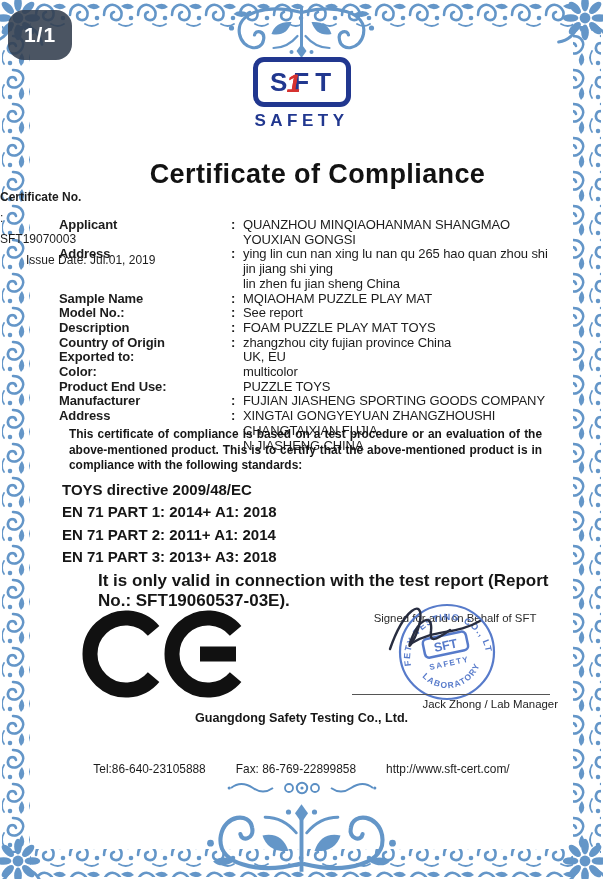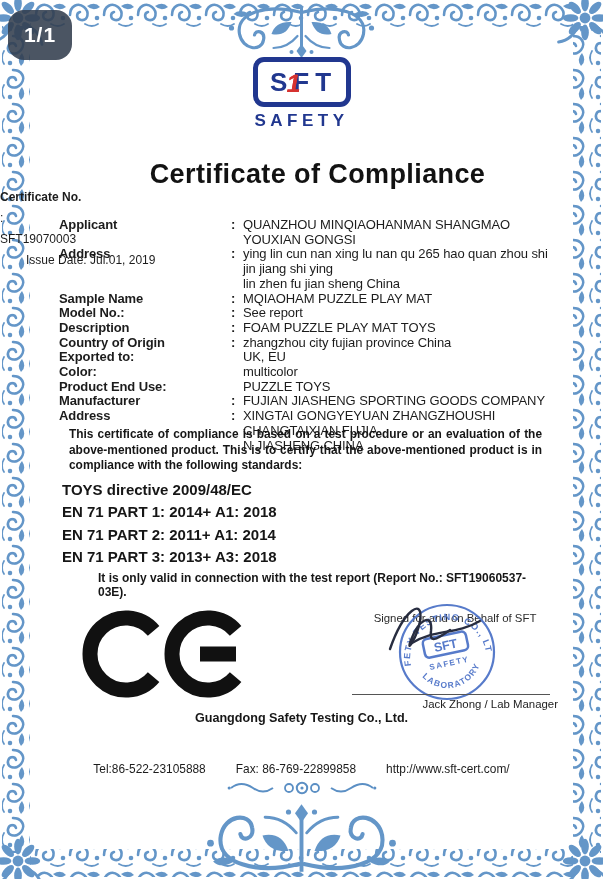--- a/index.html
+++ b/index.html
@@ -46,21 +46,21 @@
   .details { position:absolute; top:218px; left:59px; right:52px; }
   .drow { display:grid; grid-template-columns:172px 12px 1fr; font-size:13px; line-height:14.7px; letter-spacing:-0.1px; }
   .dlabel { font-weight:bold; }
   .dsep  { font-weight:bold; }
   .dvalue { white-space:pre-line; }
 
   .statement { position:absolute; top:420px; left:62px; right:54px; color:#161616; }
   .stmt-para { margin:7px; font-size:11.9px; font-weight:bold; line-height:15.6px; text-align:justify; }
   .standard { font-size:15px; font-weight:bold; margin-top:5.5px; }
   .standard.first { margin-top:2px; }
-  .validity { font-size:12px; font-weight:bold; margin-top:6px;padding-left:36px; }
+  .validity { font-size:17px; font-weight:bold; margin-top:6px;padding-left:36px; }
 
   .ce { position:absolute; left:80px; top:606px; }
 
   .signedfor { position:absolute; top:612px; left:348px; width:214px; text-align:center; font-size:11.4px; color:#2b2b2b; }
   .stamp { position:absolute; left:384px; top:591px; opacity:0.95; }
   .sigline { position:absolute; top:694px; left:352px; width:198px; border-top:1.6px solid #555555; }
   .signer { position:absolute; top:698px; left:348px; width:210px; text-align:right; font-size:11.4px; color:#222222; }
 
   .f-company { position:absolute; top:711px; left:0; right:0; text-align:center; font-size:12.6px; font-weight:bold; color:#161616; }
   .f-address { position:absolute; top:729px; left:60px; right:60px; text-align:center; font-size:11.9px; line-height:16.5px; white-space:pre-line; }
@@ -247,21 +247,21 @@
       <path d="M6,58 C20,18 40,6 36,30 C33,47 21,64 27,49 C35,27 49,22 47,40 C45,54 54,47 66,39" fill="none" stroke="#1d2236" stroke-width="2.4" stroke-linecap="round"></path>
       <path d="M28,52 C50,38 72,44 96,30" fill="none" stroke="#1d2236" stroke-width="2.2" stroke-linecap="round"></path>
     </g>
   </svg>
 
   <div class="sigline"></div>
   <div class="signer">Jack Zhong / Lab Manager</div>
 
   <div class="f-company">Guangdong Safety Testing Co., Ltd.</div>
   <div class="f-contact">
-    <span>Tel:86-522-23105888</span>
+    <span>Tel:86-640-23105888</span>
     <span>Fax: 86-769-22899858</span>
     <span>http://www.sft-cert.com/</span>
   </div>
 
   <svg class="f-divider" width="150" height="14" viewBox="0 0 150 14" aria-hidden="true">
     <path d="M4,7 q10,-8 22,0 q10,7 20,0" fill="none" stroke="#5b8fc4" stroke-width="2"></path>
     <path d="M146,7 q-10,-8 -22,0 q-10,7 -20,0" fill="none" stroke="#5b8fc4" stroke-width="2"></path>
     <circle cx="62" cy="7" r="4" fill="none" stroke="#5b8fc4" stroke-width="1.8"></circle>
     <circle cx="75" cy="7" r="5.2" fill="none" stroke="#5b8fc4" stroke-width="2"></circle>
     <circle cx="88" cy="7" r="4" fill="none" stroke="#5b8fc4" stroke-width="1.8"></circle>

